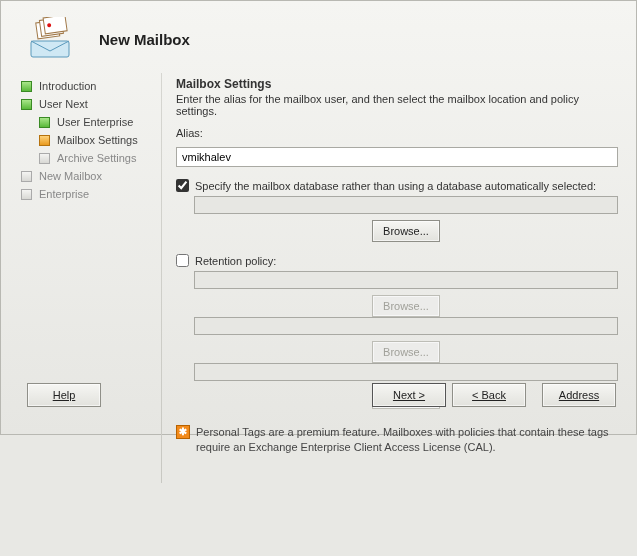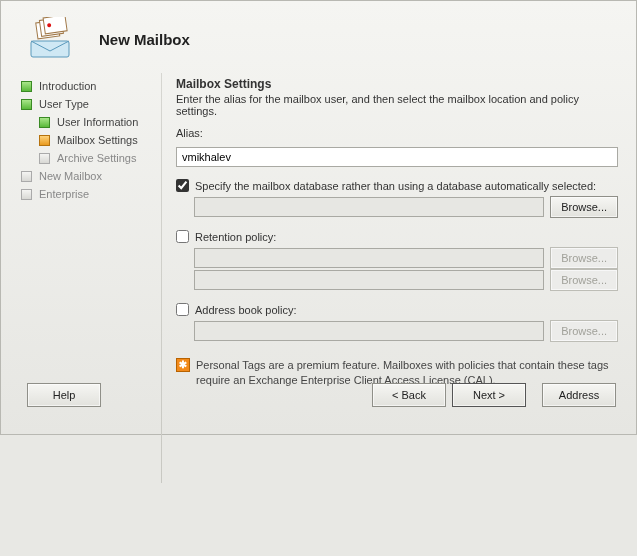--- a/index.html
+++ b/index.html
@@ -114,20 +114,21 @@
     accent-color: #333;
     margin:0;
   }
   .chk-label { color:#333; }
 
   .browse-row {
     display: flex;
     gap: 6px;
     padding-left: 18px;
     align-items: center;
+    flex-direction: column;
   }
   .browse-row .textinput { flex:1; }
   .btn {
     font: inherit;
     height: 22px;
     padding: 0 10px;
     min-width: 66px;
     background: linear-gradient(#f6f6f3,#e2e2dd);
     border: 1px solid #8f8f88;
     box-shadow: inset 0 0 0 1px rgba(255,255,255,0.6);
@@ -158,20 +159,21 @@
   .note-text { color:#444; line-height: 1.35; }
 
   
   .footer {
     position: absolute;
     left: 0; right: 0; bottom: 0;
     height: 64px;
     display: flex;
     align-items: center;
     padding: 0 20px 14px 20px;
+    text-decoration: underline;
   }
   .footer .spacer { flex:1; }
   .footer .btn { min-width: 74px; height: 24px; margin-left: 6px; }
   .footer .btn.help { min-width: 74px; }
   .footer .btn.primary { border-color:#555; }
 </style>
 </head>
 <body>
 
 <div class="window">
@@ -193,25 +195,25 @@
   </div>
 
   <div class="body">
     <div class="sidebar">
       <div class="side-item">
         <span class="sq green"></span>
         <span class="side-label">Introduction</span>
       </div>
       <div class="side-item">
         <span class="sq green"></span>
-        <span class="side-label">User Type</span>
+        <span class="side-label">User Next</span>
       </div>
       <div class="side-item side-sub">
         <span class="sq green"></span>
-        <span class="side-label">User Information</span>
+        <span class="side-label">User Enterprise</span>
       </div>
       <div class="side-item side-sub">
         <span class="sq orange"></span>
         <span class="side-label">Mailbox Settings</span>
       </div>
       <div class="side-item side-sub">
         <span class="sq gray"></span>
         <span class="side-label dim">Archive Settings</span>
       </div>
       <div class="side-item">
@@ -253,38 +255,34 @@
         <button class="btn" disabled="">Browse...</button>
       </div>
 
       
       <div class="browse-row">
         <input class="textinput disabled" readonly="" value="" style="">
         <button class="btn" disabled="">Browse...</button>
       </div>
 
       
-      <div class="chk-row">
-        <input type="checkbox" class="chk" style="">
-        <span class="chk-label">Address book policy:</span>
-      </div>
       <div class="browse-row">
         <input class="textinput disabled" readonly="" value="" style="">
         <button class="btn" disabled="">Browse...</button>
       </div>
 
       
       <div class="note-row">
         <span class="note-icon">✱</span>
         <span class="note-text">Personal Tags are a premium feature. Mailboxes with policies that contain these tags require an Exchange Enterprise Client Access License (CAL).</span>
       </div>
     </div>
   </div>
 
   <div class="footer">
     <button class="btn help">Help</button>
     <span class="spacer"></span>
+    <button class="btn primary">Next &gt;</button>
     <button class="btn">&lt; Back</button>
-    <button class="btn primary">Next &gt;</button>
     <button class="btn" style="margin-left:16px">Address</button>
   </div>
 
 </div>
 
 </body></html>

